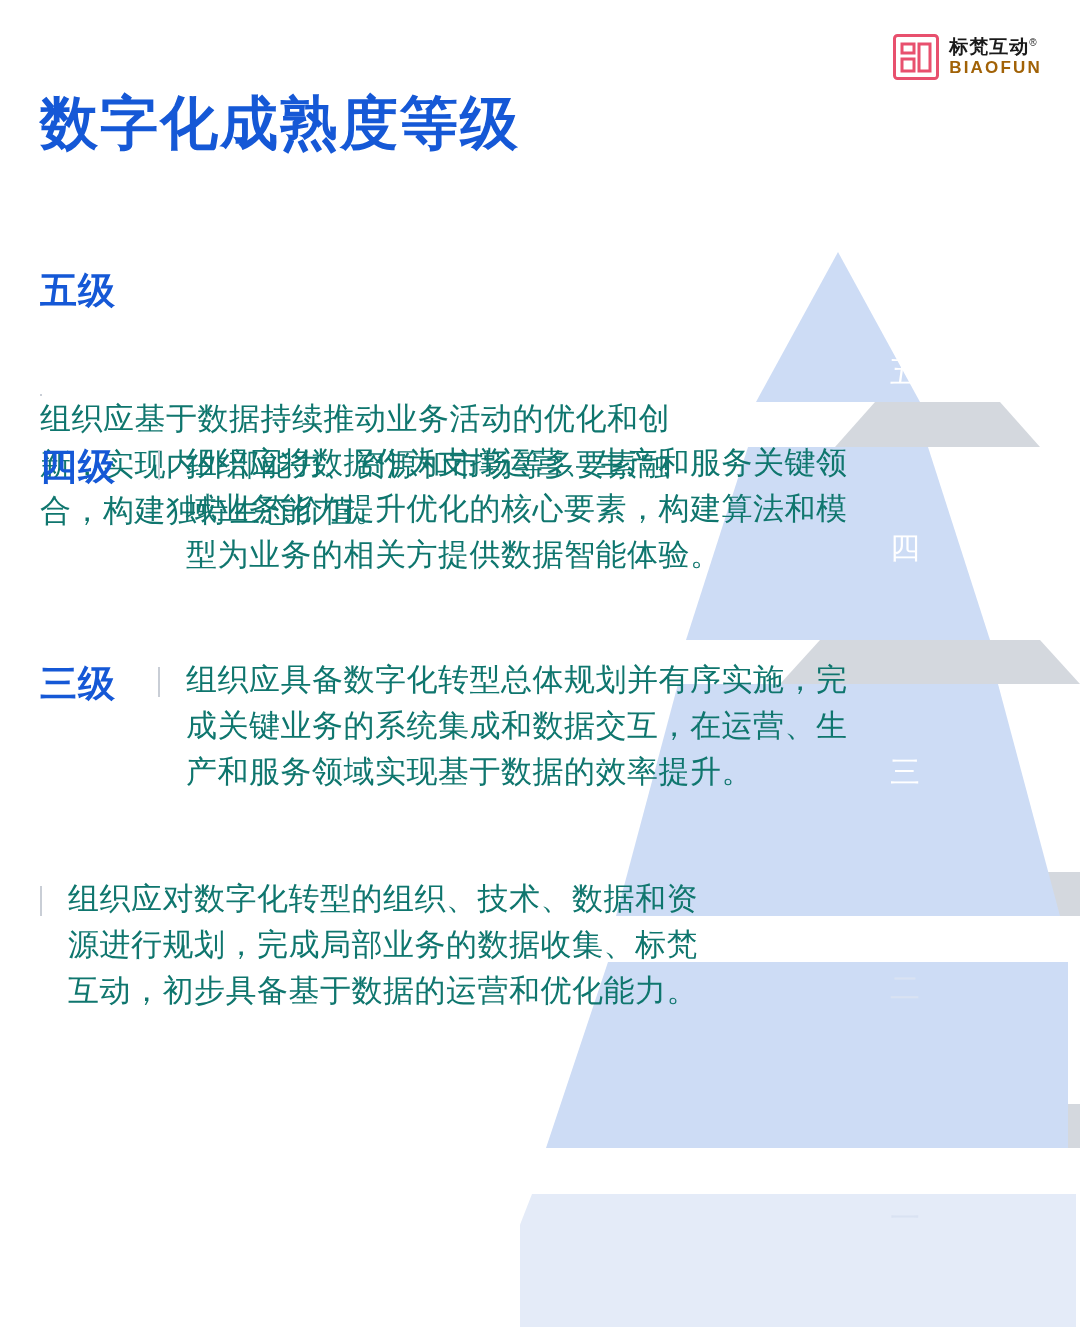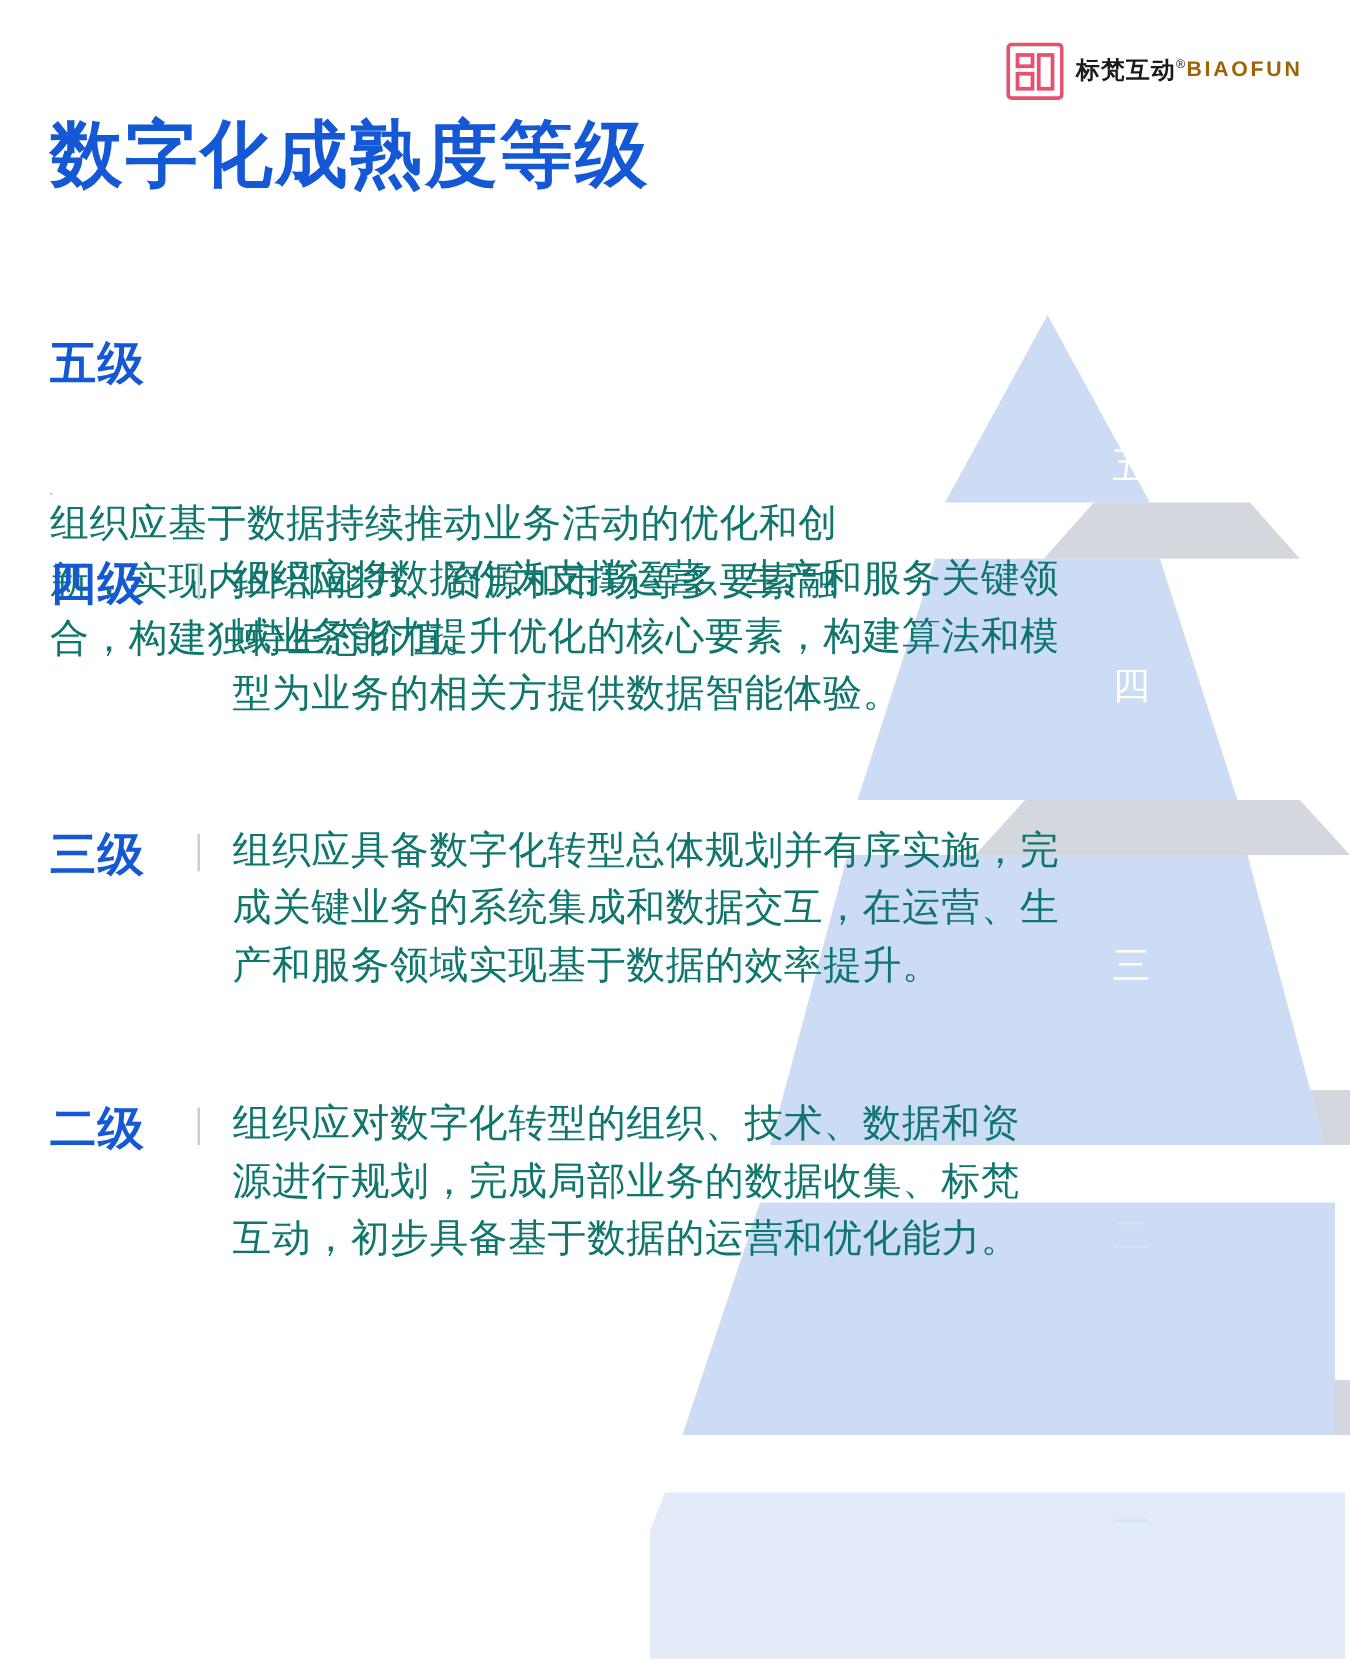--- a/index.html
+++ b/index.html
@@ -24,21 +24,21 @@
     align-items: center;
     gap: 10px;
   }
   .logo-mark {
     width: 46px;
     height: 46px;
     position: relative;
   }
   .logo-text {
     display: flex;
-    flex-direction: row;
+    flex-direction: column;
     justify-content: center;
     line-height: 1.15;
   }
   .logo-cn {
     font-size: 19px;
     font-weight: bold;
     color: #1a1a1a;
     letter-spacing: 1px;
     white-space: nowrap;
   }
@@ -173,19 +173,18 @@
     <div class="row-text">组织应具备数字化转型总体规划并有序实施，完成关键业务的系统集成和数据交互，在运营、生产和服务领域实现基于数据的效率提升。</div>
   </div>
 
   <div class="row" style="top:440px; left:40px;">
     <div class="row-label">四级</div>
     <div class="row-divider"></div>
     <div class="row-text">组织应将数据作为支撑运营、生产和服务关键领域业务能力提升优化的核心要素，构建算法和模型为业务的相关方提供数据智能体验。</div>
   </div>
 
   <div class="row" style="top:876px; left:40px;">
-    <div class="row-label">二级</div>
     <div class="row-divider"></div>
     <div class="row-text" style="max-width:660px;">组织应对数字化转型的组织、技术、数据和资源进行规划，完成局部业务的数据收集、标梵互动，初步具备基于数据的运营和优化能力。</div>
   </div>
 
 
 </div>
 
 </body></html>

